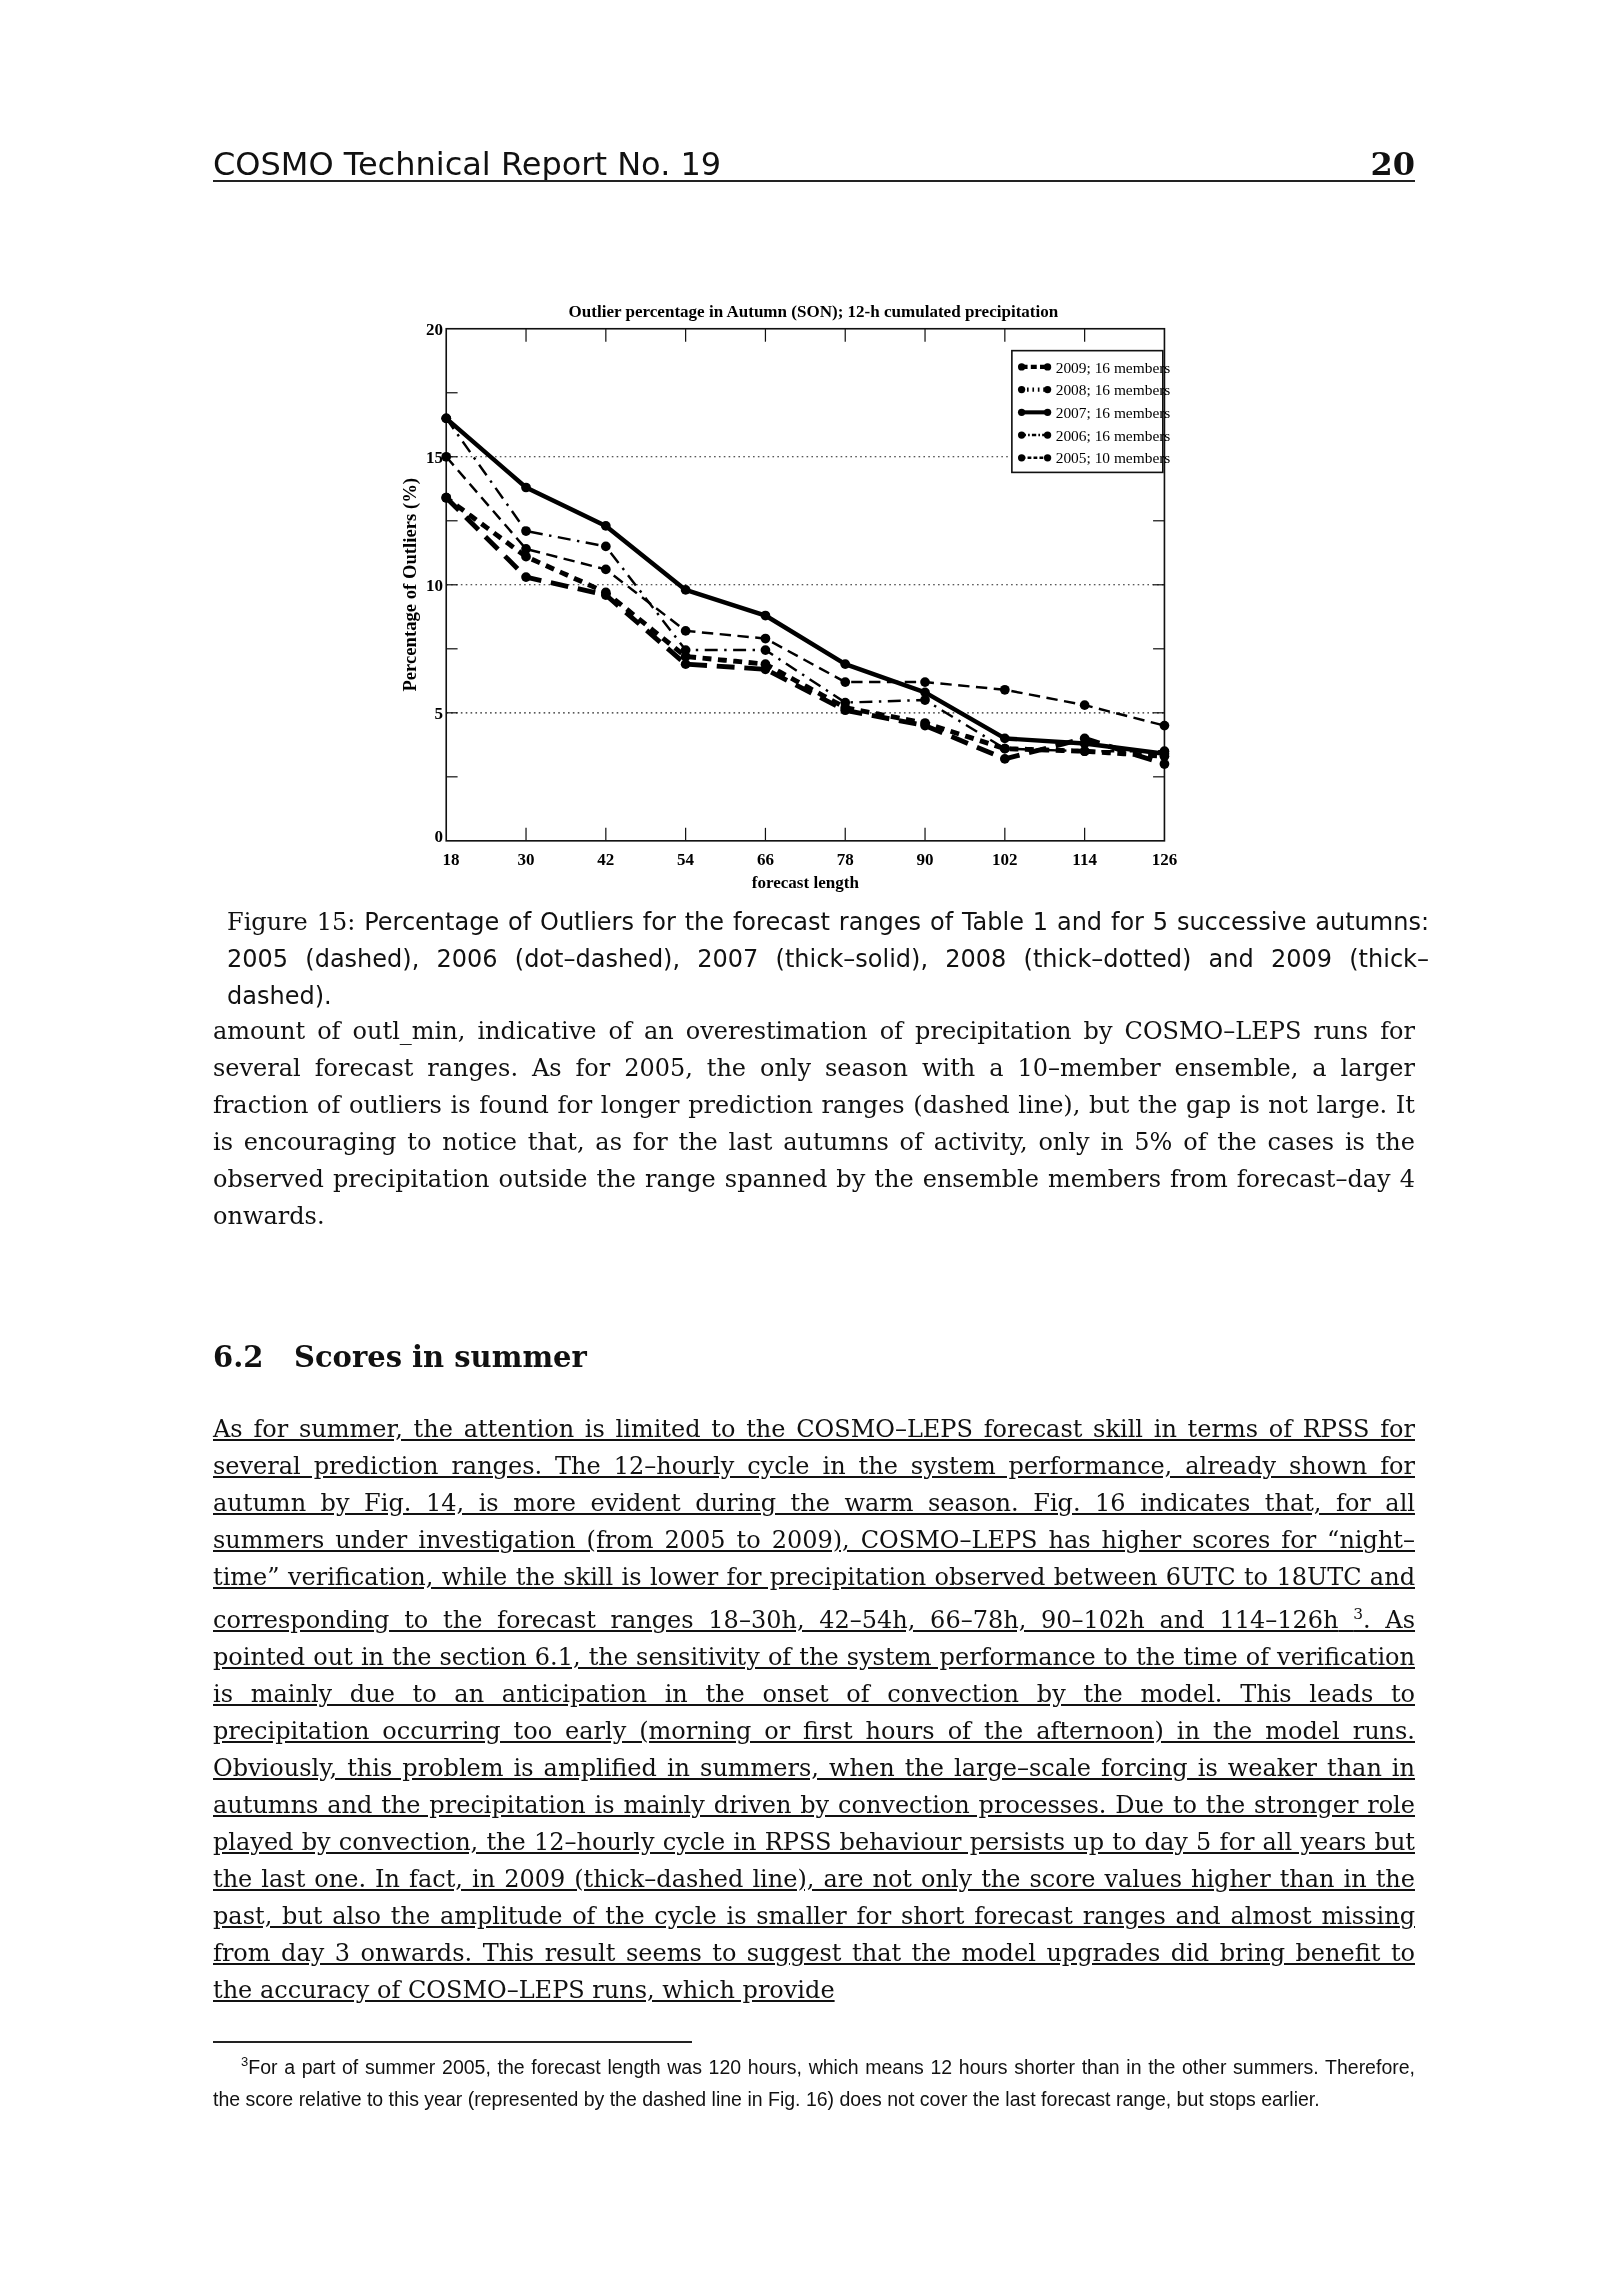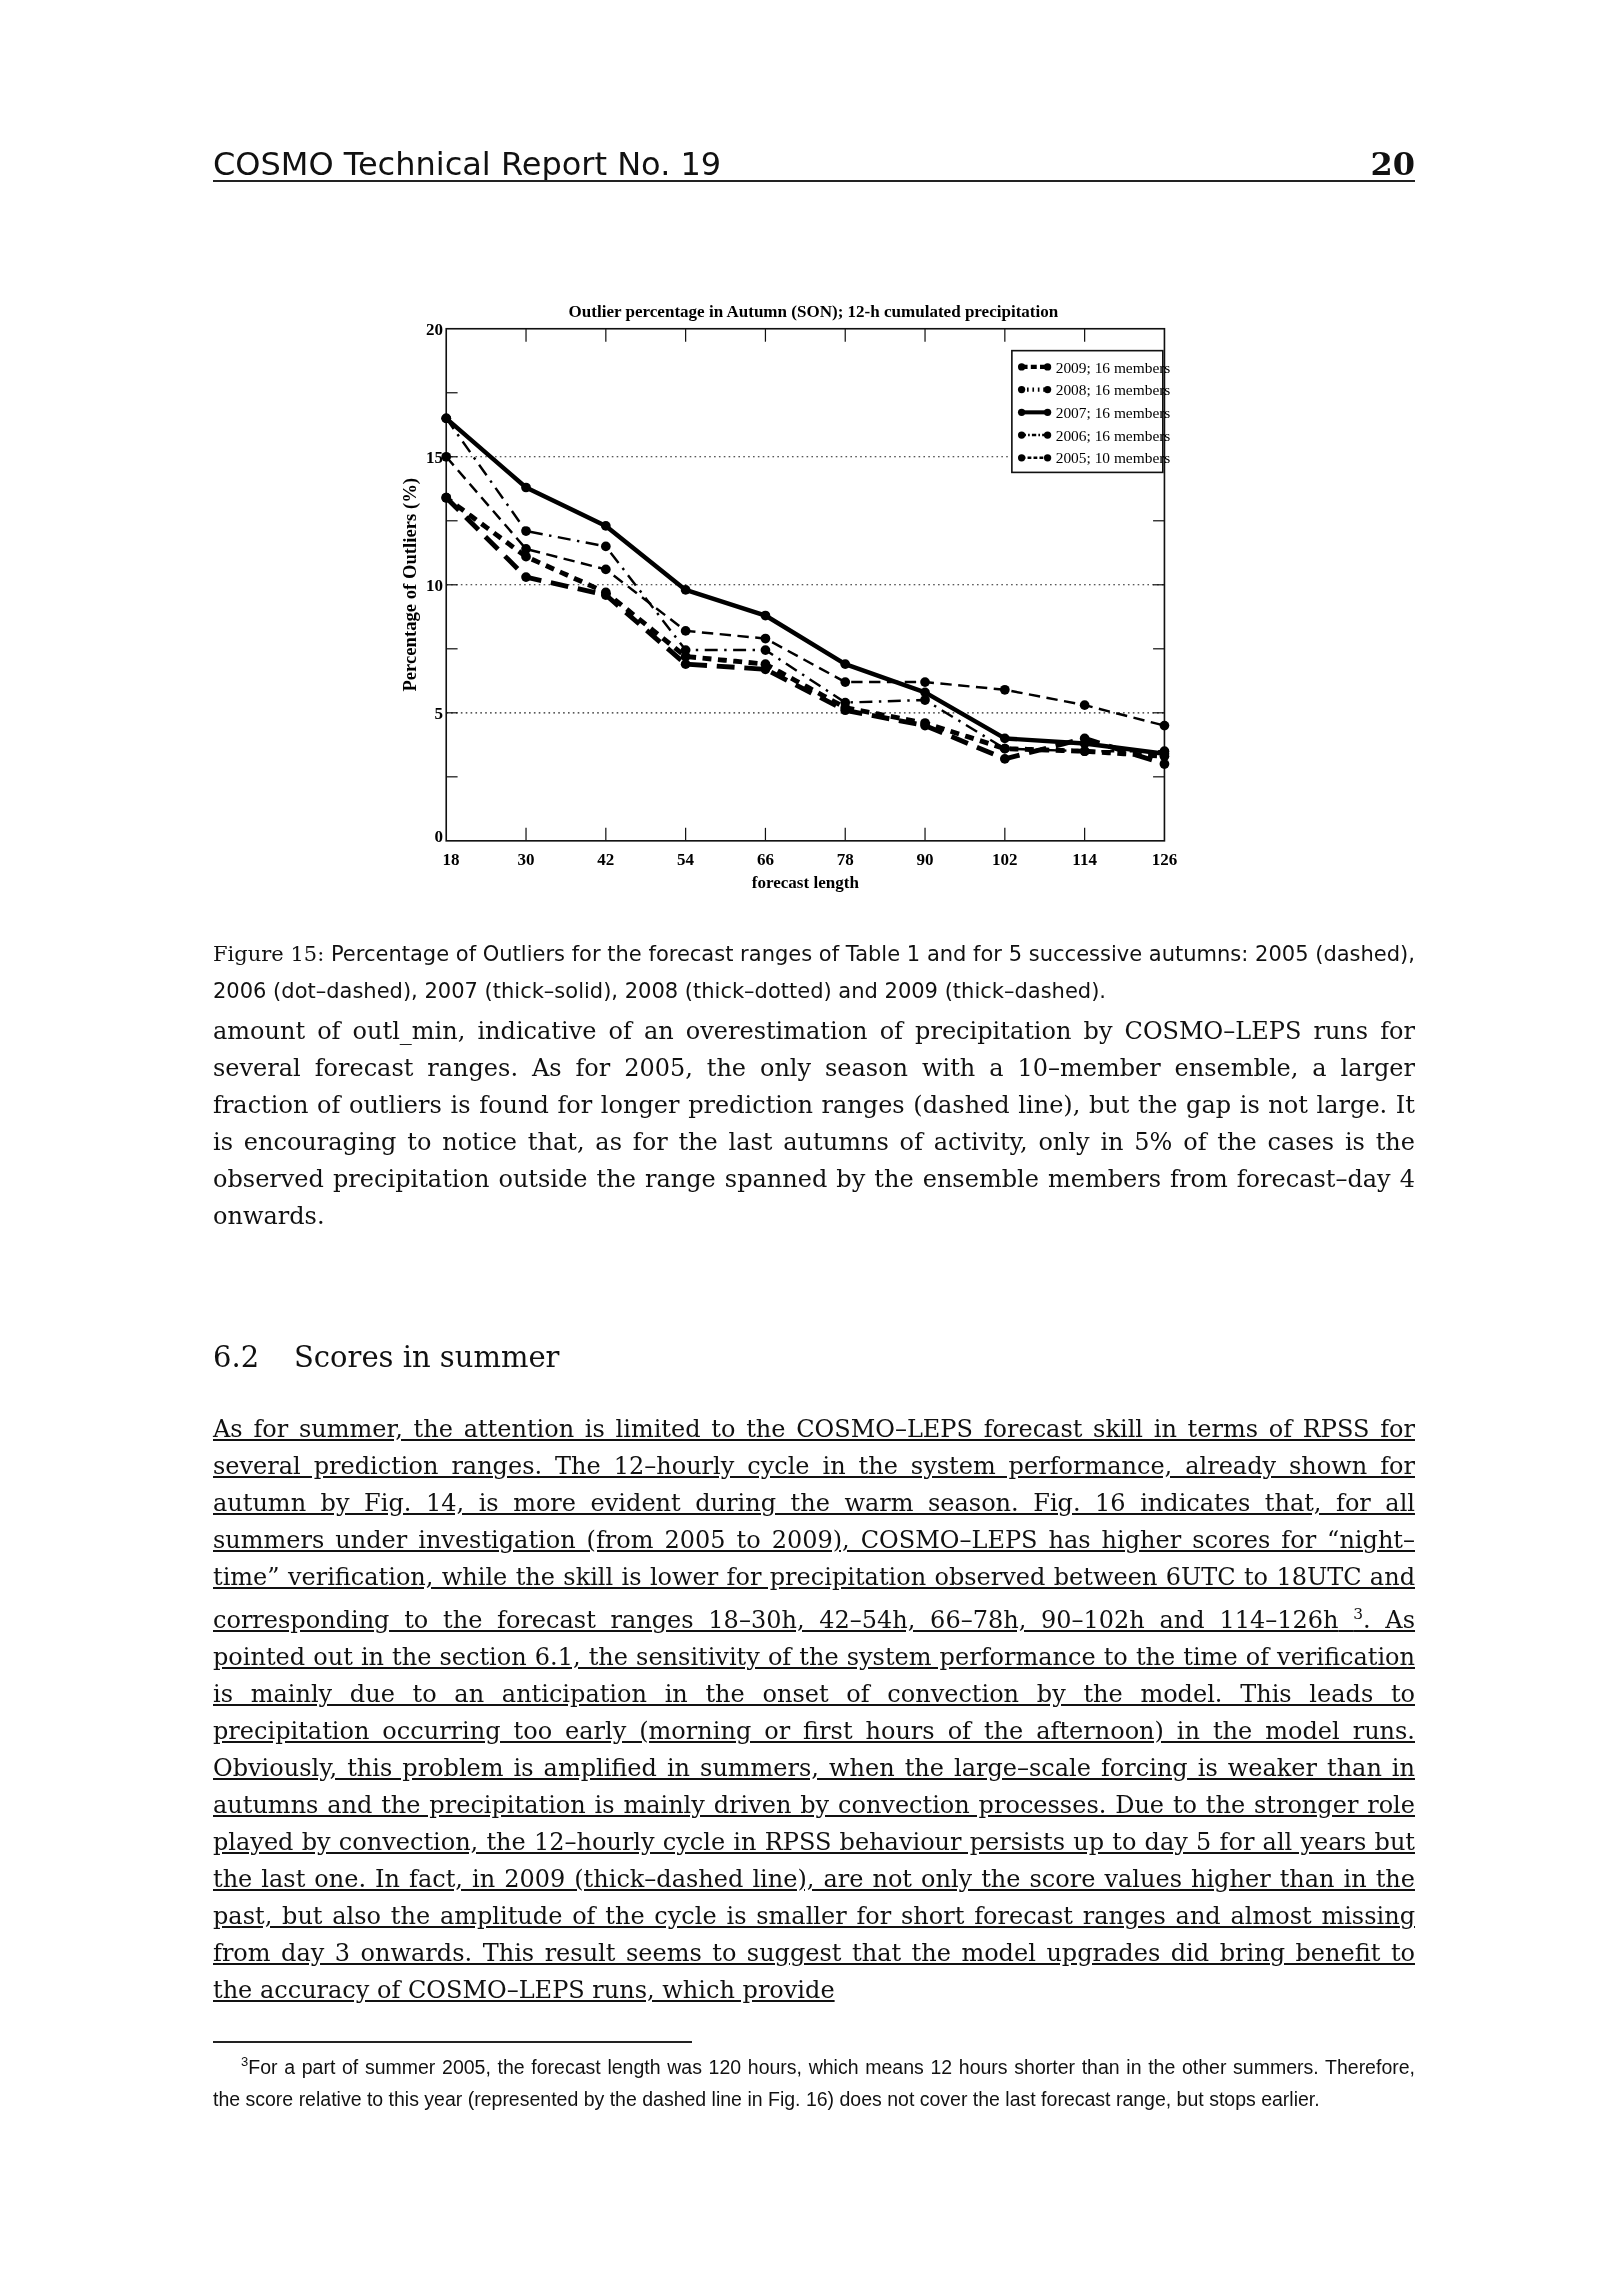--- a/index.html
+++ b/index.html
@@ -10,35 +10,34 @@
     font-family: "DejaVu Sans", sans-serif; font-size: 32px; letter-spacing: 0px;
   }
   .running-header .title { position: absolute; left: 0; top: 0; }
   .running-header .pageno { position: absolute; right: 0; top: 0; font-weight: bold; font-family: "DejaVu Serif", serif; }
   .header-rule { position: absolute; top: 180px; left: 0; width: 1202px; height: 1.6px; background: #222; }
 
   .figure { position: absolute; top: 292px; left: 161px; width: 844px; height: 601px; }
   .figure svg { width: 844px; height: 601px; display: block; }
 
   .caption {
-    position: absolute; top: 904px; left: 0; width: 1202px;
-    font-family: "DejaVu Sans", sans-serif; font-size: 21px; line-height: 37px;
+    position: absolute; top: 904px; left: 14px; width: 1202px;
+    font-family: "DejaVu Sans", sans-serif; font-size: 24px; line-height: 37px;
     text-align: justify;
-    margin-top: 32px;
   }
   .caption .label { font-family: "DejaVu Serif", serif; }
 
   .body-text {
     font-family: "DejaVu Serif", serif; font-size: 24px; line-height: 37px;
     text-align: justify; position: absolute; left: 0; width: 1202px;
   }
   .para1 { top: 1013px; }
   .section-heading {
     position: absolute; top: 1340px; left: 0;
-    font-family: "DejaVu Serif", serif; font-weight: normal; font-size: 29px;
+    font-family: "DejaVu Serif", serif; font-weight: bold; font-size: 29px;
   }
   .section-heading .num { display: inline-block; width: 81px; }
   .para2 { top: 1411px; text-decoration: underline; }
   .para2 sup { font-size: 15.4px; }
   .fn-rule { position: absolute; top: 2041px; left: 0; width: 479px; height: 1.6px; background: #222; }
   .footnote {
     position: absolute; top: 2046px; left: 0; width: 1202px;
     font-family: Liberation Sans, sans-serif; font-size: 19.5px; line-height: 32px; text-align: justify;
   }
   .footnote .fnmark { font-size: 13px; vertical-align: super; margin-left: 28px; }

